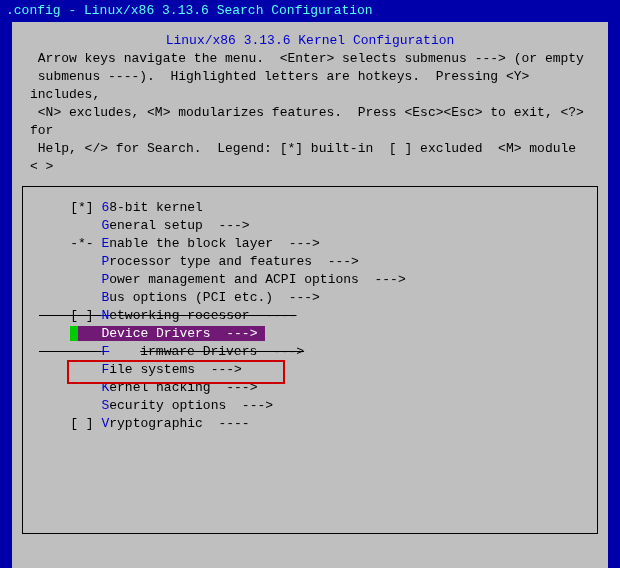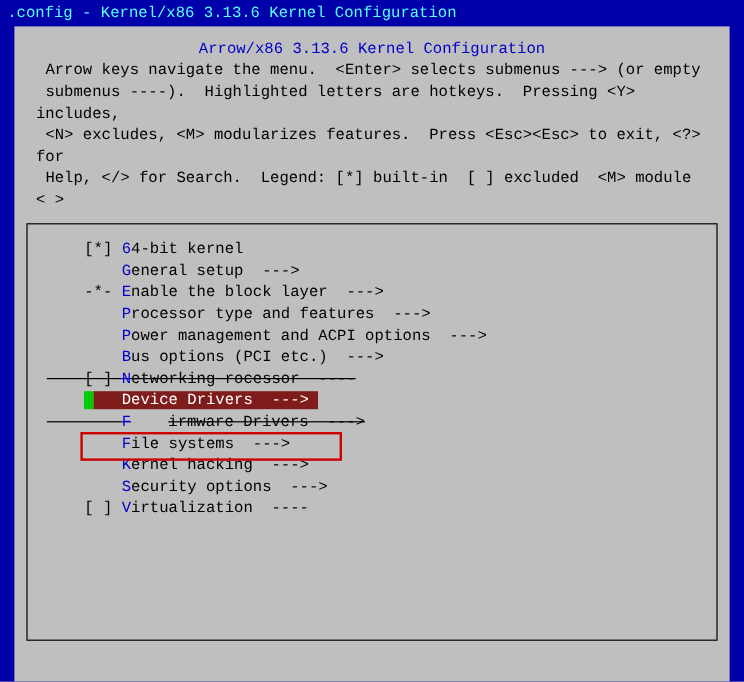--- a/index.html
+++ b/index.html
@@ -49,21 +49,21 @@
     position: relative;
   }
   .menu-line {
     white-space: pre;
     color: #000;
     padding-left: 8px;
     height: 18px;
   }
   .hotkey { color: #0000cc; }
   .selected {
-    background: #7f1d1d;
+    background: #701a75;
     color: #ffffff;
     display: inline;
   }
   .selected .hotkey { color: #fff; }
   .sel-cursor {
     background: #00cc00;
     color: #00cc00;
     display: inline;
   }
   .red-box {
@@ -77,46 +77,46 @@
   }
   .button-line {
     text-align: center;
     margin-top: 18px;
     white-space: pre;
   }
 </style>
 </head>
 <body>
 
-<div class="window-title">.config - Kernel/x86 3.13.6 Kernel Configuration</div>
+<div class="window-title">.config - Linux/x86 3.13.6 Search Configuration</div>
 
 <div class="outer-panel">
 
   <div class="header-box">
-    <span class="header-title">Arrow/x86 3.13.6 Kernel Configuration</span>
+    <span class="header-title">Linux/x86 3.13.6 Kernel Configuration</span>
     <div class="header-help"> Arrow keys navigate the menu.  &lt;Enter&gt; selects submenus ---&gt; (or empty
  submenus ----).  Highlighted letters are hotkeys.  Pressing &lt;Y&gt; includes,
  &lt;N&gt; excludes, &lt;M&gt; modularizes features.  Press &lt;Esc&gt;&lt;Esc&gt; to exit, &lt;?&gt; for
  Help, &lt;/&gt; for Search.  Legend: [*] built-in  [ ] excluded  &lt;M&gt; module  &lt; &gt;</div>
   </div>
 
   <div class="menu-box" id="menu-box">
     <div class="red-box"></div>
-  <div class="menu-line"><span>    [*] </span><span class="hotkey">6</span><span>4-bit kernel</span></div>
+  <div class="menu-line"><span>    [*] </span><span class="hotkey">6</span><span>8-bit kernel</span></div>
       <div class="menu-line"><span>        </span><span class="hotkey">G</span><span>eneral setup  ---&gt;</span></div>
       <div class="menu-line"><span>    -*- </span><span class="hotkey">E</span><span>nable the block layer  ---&gt;</span></div>
       <div class="menu-line"><span>        </span><span class="hotkey">P</span><span>rocessor type and features  ---&gt;</span></div>
       <div class="menu-line"><span>        </span><span class="hotkey">P</span><span>ower management and ACPI options  ---&gt;</span></div>
       <div class="menu-line"><span>        </span><span class="hotkey">B</span><span>us options (PCI etc.)  ---&gt;</span></div>
       <div class="menu-line"><span style="text-decoration: line-through;">    [ ] </span><span class="hotkey" style="text-decoration: line-through;">N</span><span style="text-decoration: line-through;">etworking rocessor  ----</span></div>
       <div class="menu-line"><span>    </span><span class="sel-cursor"> </span><span class="selected">   <span class="hotkey">D</span>evice Drivers  ---&gt; </span></div>
       <div class="menu-line"><span style="text-decoration: line-through;">        </span><span class="hotkey" style="text-decoration: line-through;">F</span><span style="text-decoration: line-through; margin-left: 31px;">irmware Drivers  ---&gt;</span></div>
       <div class="menu-line"><span>        </span><span class="hotkey">F</span><span>ile systems  ---&gt;</span></div>
       <div class="menu-line"><span>        </span><span class="hotkey">K</span><span>ernel hacking  ---&gt;</span></div>
       <div class="menu-line"><span>        </span><span class="hotkey">S</span><span>ecurity options  ---&gt;</span></div>
-      <div class="menu-line"><span>    [ ] </span><span class="hotkey">V</span><span>irtualization  ----</span></div>
+      <div class="menu-line"><span>    [ ] </span><span class="hotkey">V</span><span>ryptographic  ----</span></div>
     </div>
 
   <div class="button-line">
     
   </div>
 
 </div>
 
 </body></html>

